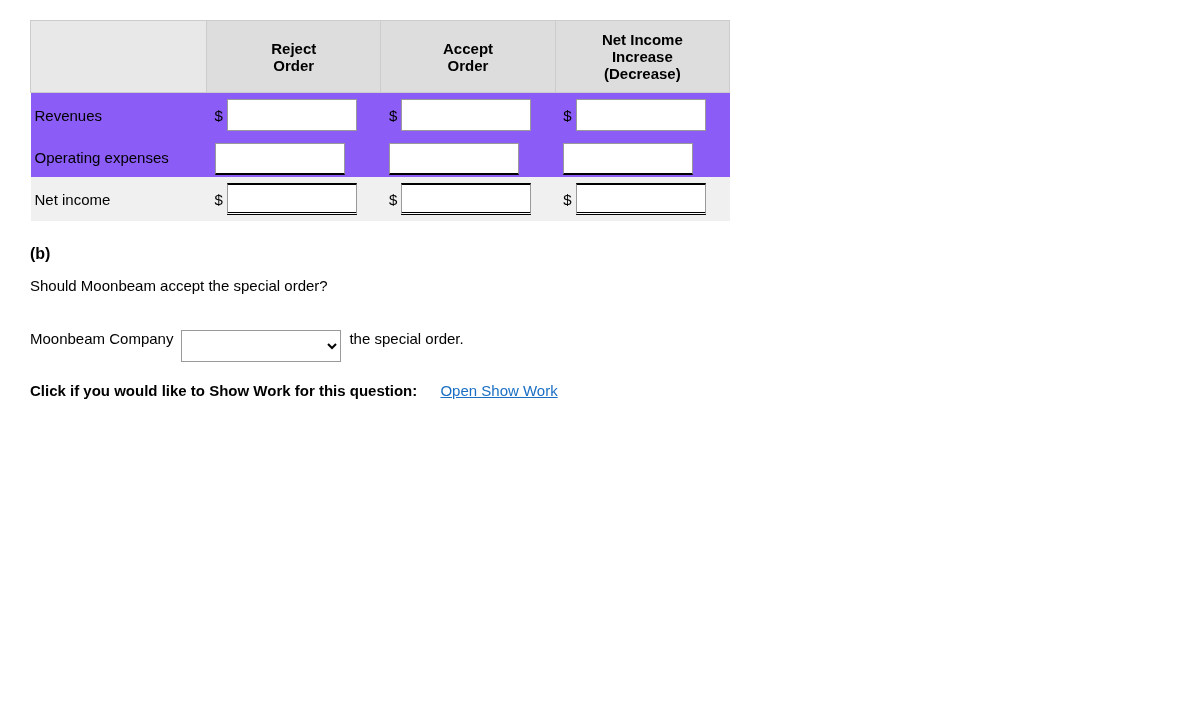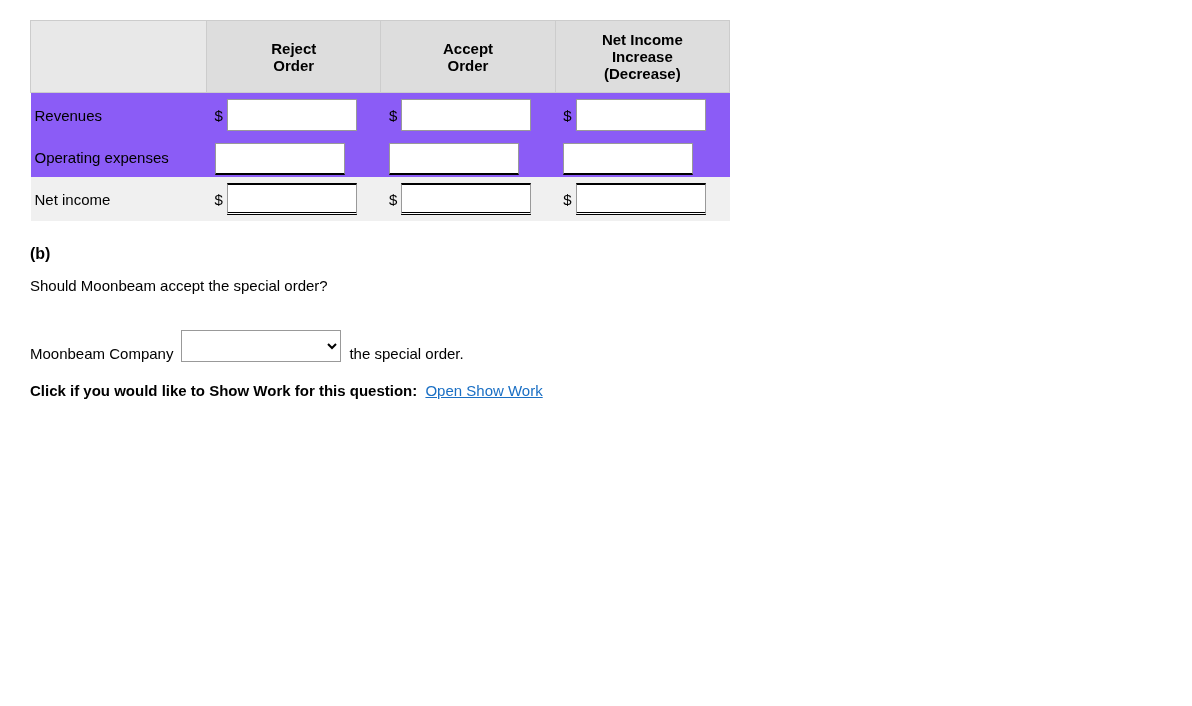--- a/index.html
+++ b/index.html
@@ -93,21 +93,21 @@
       margin-bottom: 14px;
     }
 
     .question-text {
       font-size: 15px;
       margin-bottom: 36px;
     }
 
     .moonbeam-row {
       display: flex;
-      align-items: flex-end;
+      align-items: flex-start;
       gap: 8px;
       font-size: 15px;
       margin-bottom: 20px;
     }
 
     select {
       width: 160px;
       height: 32px;
       border: 1px solid #999;
       font-size: 15px;
@@ -221,15 +221,15 @@
     <span>Moonbeam Company</span>
     <select>
       <option value=""></option>
       <option value="should accept">should accept</option>
       <option value="should reject">should reject</option>
     </select>
     <span>the special order.</span>
   </div>
   <div class="click-row">
     <span>Click if you would like to Show Work for this question:</span>
-    <span style="margin-left: 4px;" class="open-show-work">Open Show Work</span>
+    <span style="margin-left: 19px;" class="open-show-work">Open Show Work</span>
   </div>
 </div>
 
 </body></html>

